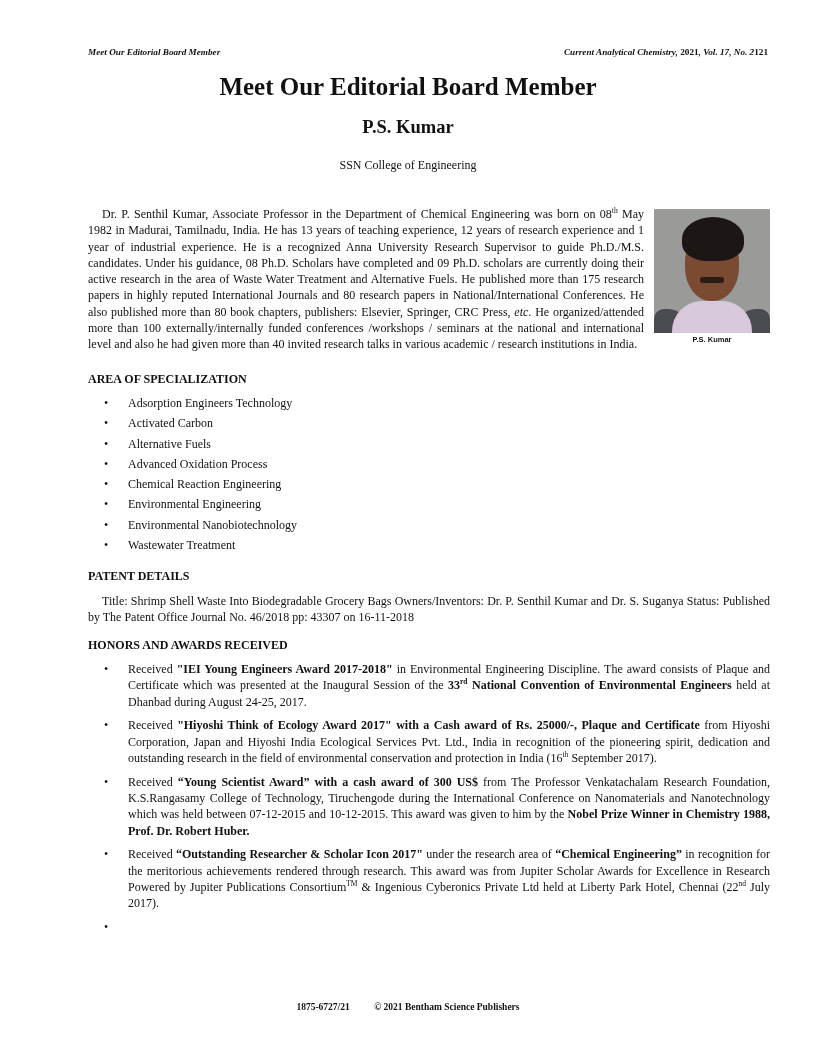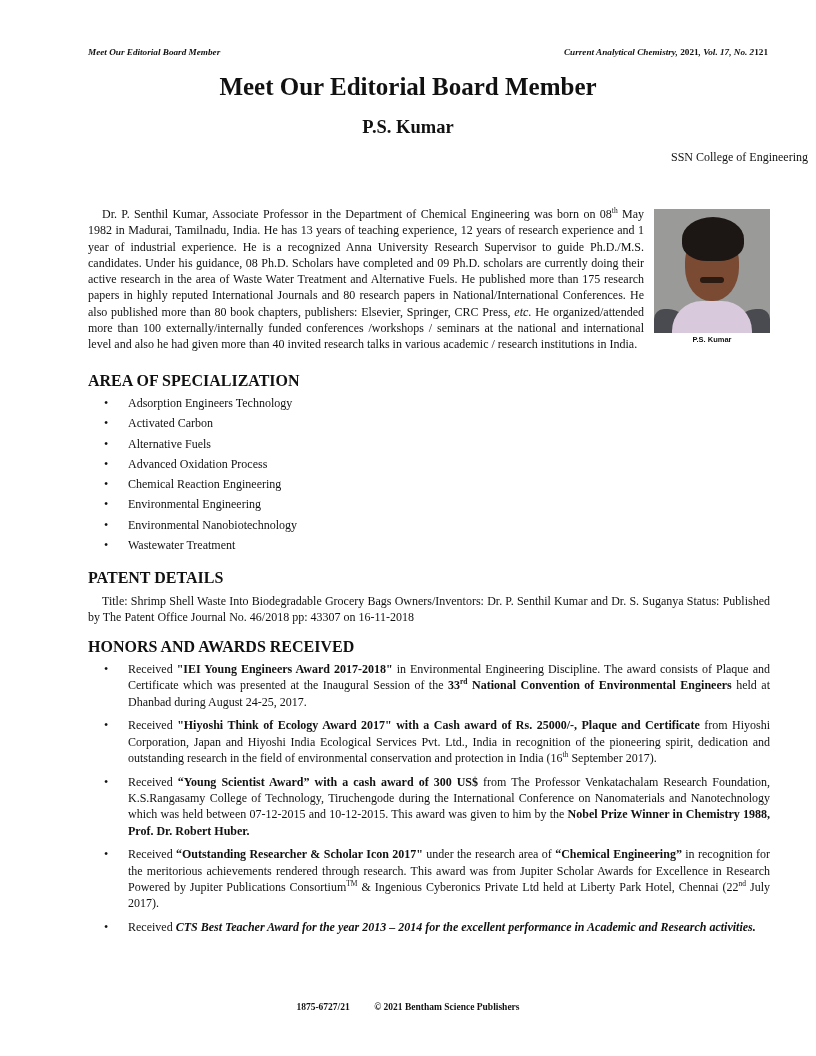--- a/index.html
+++ b/index.html
@@ -10,41 +10,41 @@
     .running-head .left { position: absolute; left: 0; top: 0; }
     .running-head .right { position: absolute; right: 0; top: 0; }
     .running-head .right b.nonit { font-style: normal; }
     .running-head .pg { font-style: normal; }
     .title { position: absolute; top: 73px; left: 0; width: 100%; text-align: center;
       font-size: 25px; font-weight: bold; }
     .name { position: absolute; top: 117px; left: 0; width: 100%; text-align: center;
       font-size: 18.5px; font-weight: bold; }
     .affil { position: absolute; top: 142px; left: 0; width: 100%; text-align: center;
       font-size: 12px; line-height: 15.5px; }
-    .affil div { margin: 8px; text-align: right; }
+    .affil div { margin: 16px; }
     .bio { position: absolute; top: 206px; left: 88px; width: 556px; font-size: 12px;
       line-height: 16.3px; text-align: justify; text-indent: 14px; margin: 0; }
     sup { font-size: 7.5px; line-height: 0; vertical-align: 5px; }
     .photo-wrap { position: absolute; top: 209px; left: 654px; width: 116px; }
     .photo { width: 116px; height: 124px; background: #9a9a98; position: relative; overflow: hidden; }
     .photo .hair { position: absolute; left: 28px; top: 8px; width: 62px; height: 44px;
       background: #1c1714; border-radius: 50% 50% 40% 40%; }
     .photo .face { position: absolute; left: 31px; top: 22px; width: 54px; height: 70px;
       background: #7a4a33; border-radius: 45% 45% 48% 48%; }
     .photo .stache { position: absolute; left: 46px; top: 68px; width: 24px; height: 6px;
       background: #2a1a12; border-radius: 4px; }
     .photo .shirt { position: absolute; left: 18px; top: 92px; width: 80px; height: 40px;
       background: #d8c9dc; border-radius: 30px 30px 0 0; }
     .photo .coat-l { position: absolute; left: 0; top: 100px; width: 34px; height: 30px;
       background: #4a4b50; border-radius: 10px 20px 0 0; }
     .photo .coat-r { position: absolute; right: 0; top: 100px; width: 34px; height: 30px;
       background: #4a4b50; border-radius: 20px 10px 0 0; }
     .photo-caption { text-align: center; font-family: "Liberation Sans", sans-serif;
       font-size: 7.5px; font-weight: bold; margin-top: 2px; }
-    .section-h { position: absolute; left: 88px; font-size: 16px; font-weight: bold; margin: 0; }
+    .section-h { position: absolute; left: 88px; font-size: 12px; font-weight: bold; margin: 0; }
     ul.spec { position: absolute; top: 395px; left: 88px; margin: 0; padding: 0; list-style: none;
       font-size: 12px; }
     ul.spec li { height: 20.3px; line-height: 16px; position: relative; padding-left: 40px; }
     .bullet { position: absolute; left: 16px; top: 0; font-size: 12px; }
     .patent { position: absolute; top: 593px; left: 88px; width: 682px; font-size: 12px;
       line-height: 16.3px; text-align: justify; text-indent: 14px; margin: 0; }
     ul.awards { position: absolute; top: 661px; left: 88px; width: 682px; margin: 0; padding: 0;
       list-style: none; font-size: 12px; }
     ul.awards li { position: relative; padding-left: 40px; line-height: 16.3px;
       text-align: justify; margin-bottom: 7.5px; }
@@ -96,19 +96,19 @@
 
 <h3 class="section-h" style="top:569px">PATENT DETAILS</h3>
 <p class="patent">Title: Shrimp Shell Waste Into Biodegradable Grocery Bags Owners/Inventors: Dr. P. Senthil Kumar and Dr. S. Suganya Status: Published by The Patent Office Journal No. 46/2018 pp: 43307 on 16-11-2018</p>
 
 <h3 class="section-h" style="top:638px">HONORS AND AWARDS RECEIVED</h3>
 <ul class="awards">
   <li><span class="bullet">•</span><span>Received <b>"IEI Young Engineers Award 2017-2018"</b> in Environmental Engineering Discipline. The award consists of Plaque and Certificate which was presented at the Inaugural Session of the <b>33</b><b><sup>rd</sup></b><b> National Convention of Environmental Engineers</b> held at Dhanbad during August 24-25, 2017.</span></li>
   <li><span class="bullet">•</span><span>Received <b>"Hiyoshi Think of Ecology Award 2017" with a Cash award of Rs. 25000/-, Plaque and Certificate</b> from Hiyoshi Corporation, Japan and Hiyoshi India Ecological Services Pvt. Ltd., India in recognition of the pioneering spirit, dedication and outstanding research in the field of environmental conservation and protection in India (16<sup>th</sup> September 2017).</span></li>
   <li><span class="bullet">•</span><span>Received <b>“Young Scientist Award” with a cash award of 300 US$</b> from The Professor Venkatachalam Research Foundation, K.S.Rangasamy College of Technology, Tiruchengode during the International Conference on Nanomaterials and Nanotechnology which was held between 07-12-2015 and 10-12-2015. This award was given to him by the <b>Nobel Prize Winner in Chemistry 1988, Prof. Dr. Robert Huber.</b></span></li>
   <li><span class="bullet">•</span><span>Received <b>“Outstanding Researcher &amp; Scholar Icon 2017"</b> under the research area of <b>“Chemical Engineering”</b> in recognition for the meritorious achievements rendered through research. This award was from Jupiter Scholar Awards for Excellence in Research Powered by Jupiter Publications Consortium<sup>TM</sup> &amp; Ingenious Cyberonics Private Ltd held at Liberty Park Hotel, Chennai (22<sup>nd</sup> July 2017).</span></li>
-  <li><span class="bullet">•</span><span>Received <b><i>CTS Best Teacher Award for the year 2013 – 2014 for the excellent performance in Academic and Research activities.</i></b></span></li>
+  <li><span class="bullet">•</span></li>
 </ul>
 
 <div class="footer">
   <span>1875-6727/21</span>
   <span>© 2021 Bentham Science Publishers</span>
 </div>
 
 </body></html>

